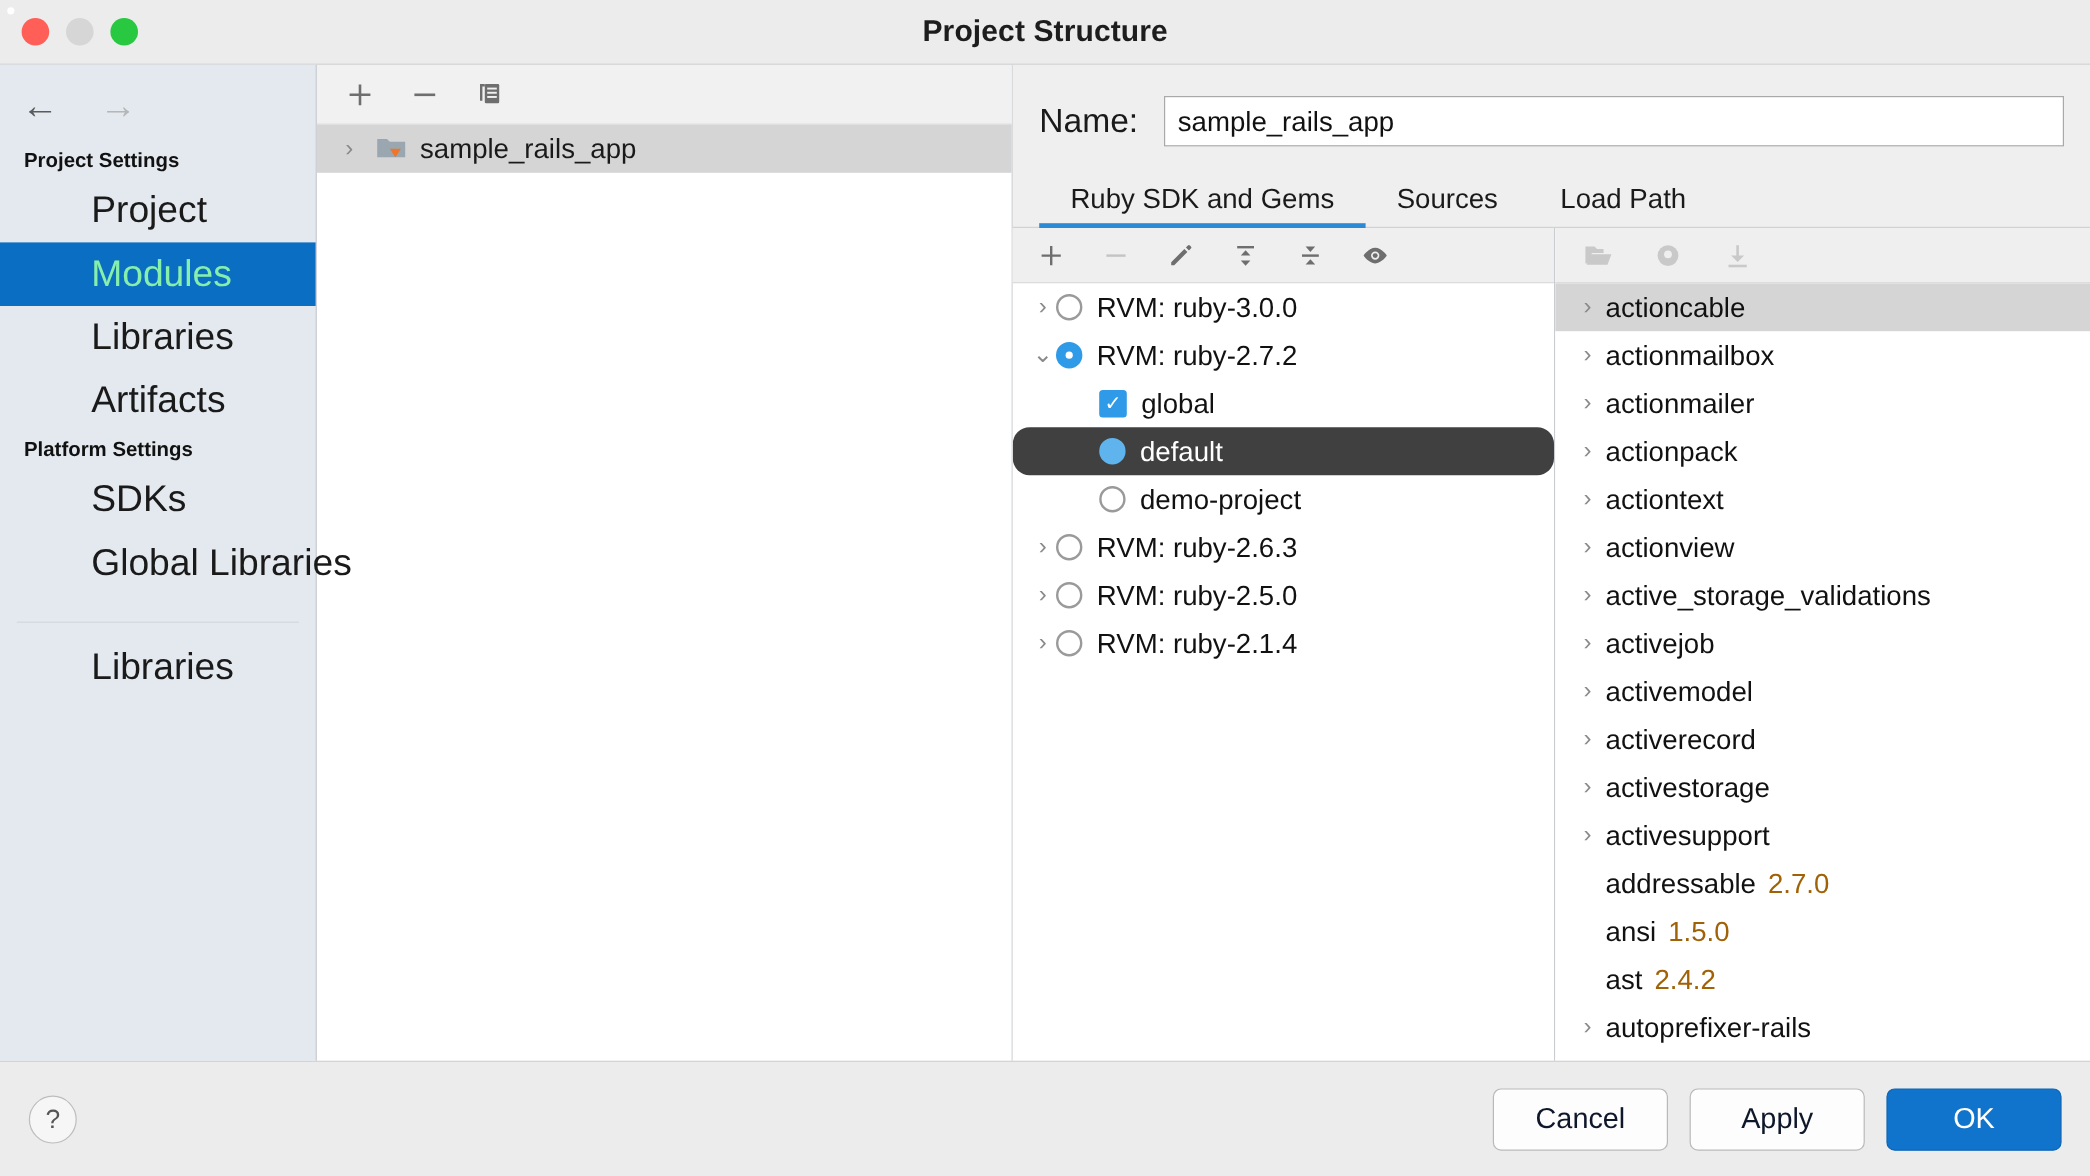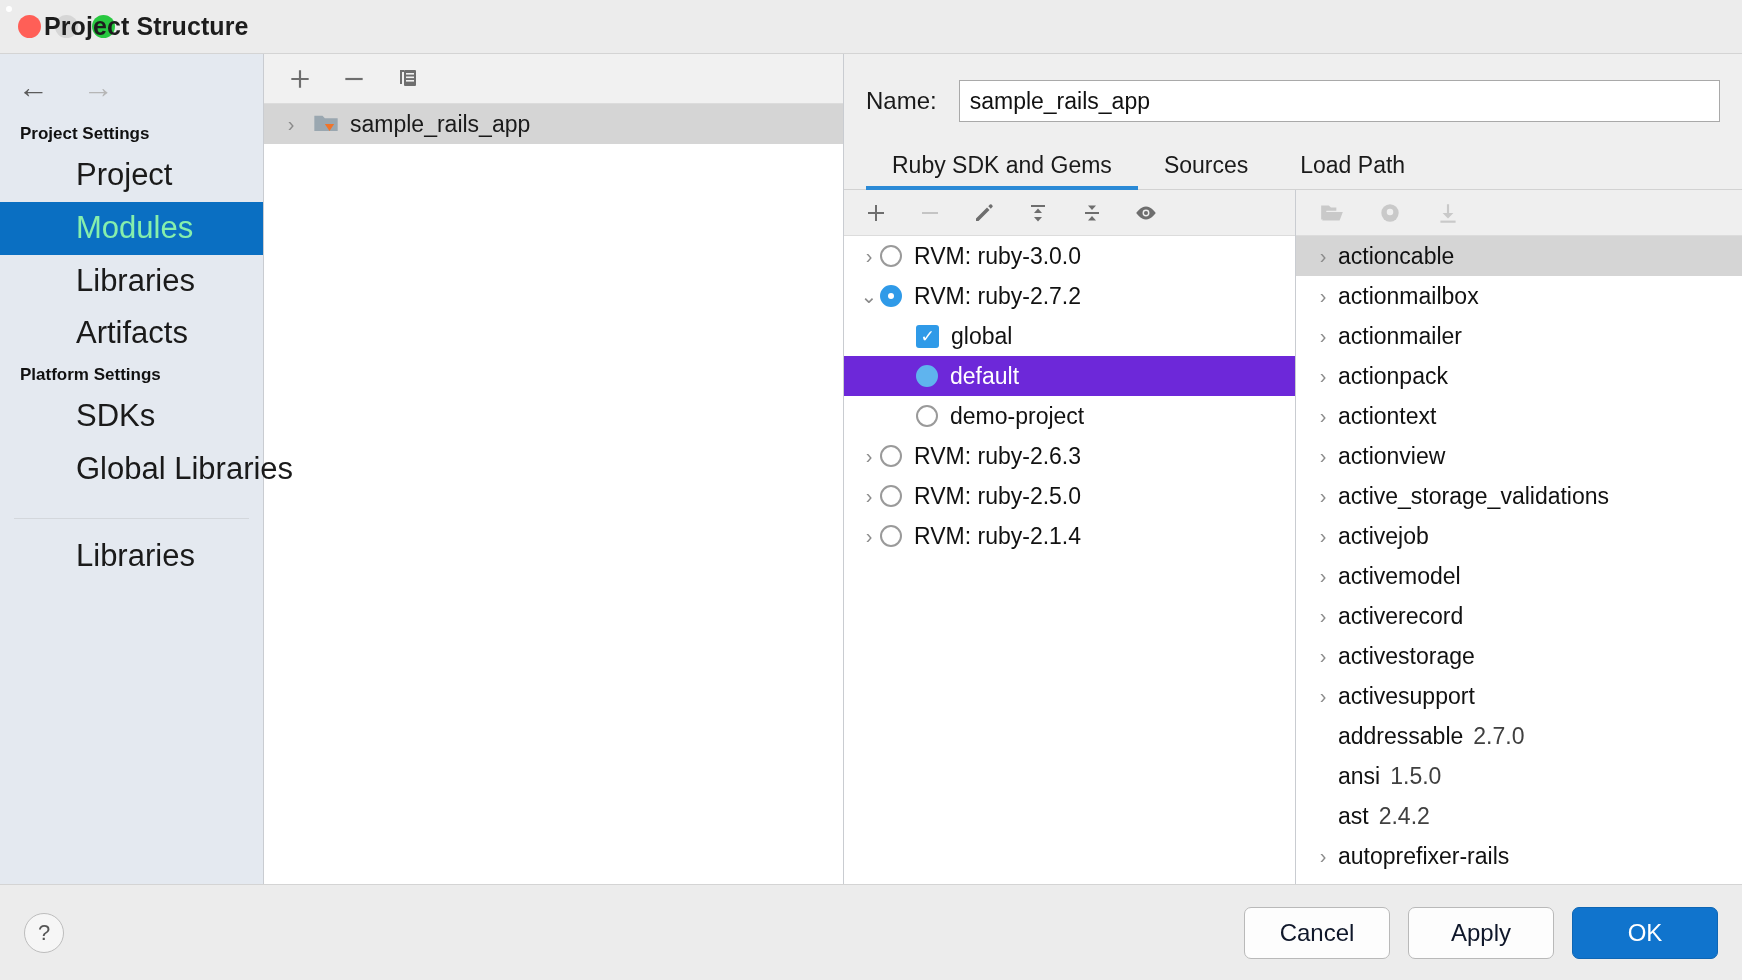--- a/index.html
+++ b/index.html
@@ -24,24 +24,23 @@
     border-bottom: 1px solid #d4d4d4;
     display: flex; align-items: center;
     position: relative;
   }
   .traffic { display: flex; gap: 14px; margin-left: 18px; align-items: center; }
   .light { width: 23px; height: 23px; border-radius: 50%; }
   .light.close { background: #ff5f57; }
   .light.min   { background: #d6d6d6; }
   .light.zoom  { background: #28c840; }
   .title-text {
-    position: absolute; left: 0; right: 0; text-align: left;
+    position: absolute; left: 0; right: 0; text-align: center;
     font-size: 25px; font-weight: bold; color: #1d1d1d;
     letter-spacing: .1px;
-    padding-left: 44px;
   }
 
   
   .body { flex: 1 1 auto; display: flex; min-height: 0; }
 
   
   .sidebar {
     width: 264px; flex: 0 0 264px;
     background: #e4e9f0;
     border-right: 1px solid #c9ccd1;
@@ -99,21 +98,21 @@
   
   .detail {
     flex: 1 1 auto; min-width: 0;
     background: #efefef;
     display: flex; flex-direction: column;
   }
   .name-row {
     display: flex; align-items: center; gap: 22px;
     padding: 26px 22px 0 22px;
   }
-  .name-label { font-size: 24px; color: #1a1a1a; }
+  .name-label { font-size: 28px; color: #1a1a1a; }
   .name-input {
     flex: 1 1 auto; height: 42px;
     background: #ffffff;
     border: 1px solid #a9a9a9;
     font-size: 23px; color: #111;
     padding: 0 10px;
     font-family: "Liberation Sans", sans-serif;
   }
   .tabs {
     display: flex; align-items: flex-end; gap: 0;
@@ -151,21 +150,21 @@
     display: flex; align-items: center; gap: 26px;
     padding-left: 18px;
   }
   .pane-toolbar.right { padding-left: 22px; gap: 30px; }
 
   .list { flex: 1 1 auto; overflow: hidden; }
   .sdk-row {
     height: 40px; display: flex; align-items: center;
     font-size: 23px; color: #111; white-space: nowrap;
   }
-  .sdk-row.selected { background: #6d28d9; color: #ffffff; }
+  .sdk-row.selected { background: #404040; color: #ffffff; border-radius: 14px; }
   .indent0 { padding-left: 14px; }
   .indent1 { padding-left: 72px; }
   .radio {
     width: 22px; height: 22px; border-radius: 50%;
     border: 2px solid #9a9a9a; background: #fff;
     margin-right: 12px; flex: 0 0 auto;
   }
   .radio.on {
     background: #2f9ae8; border-color: #2f9ae8;
     position: relative;
@@ -189,21 +188,21 @@
     display: flex; align-items: center; justify-content: center;
     color: #fff; font-size: 17px; line-height: 1;
   }
   .gem-row {
     height: 40px; display: flex; align-items: center;
     font-size: 23px; color: #111; padding-left: 16px;
     white-space: nowrap;
   }
   .gem-row.sel-gray { background: #d5d5d5; }
   .gem-name { margin-left: 4px; }
-  .gem-ver { color: #404040; margin-left: 10px; }
+  .gem-ver { color: #a16207; margin-left: 10px; }
   .no-chev { width: 22px; display: inline-block; }
 
   
   .footer {
     height: 96px; flex: 0 0 96px;
     background: #ececec;
     border-top: 1px solid #d4d4d4;
     display: flex; align-items: center;
     padding: 0 24px;
   }

